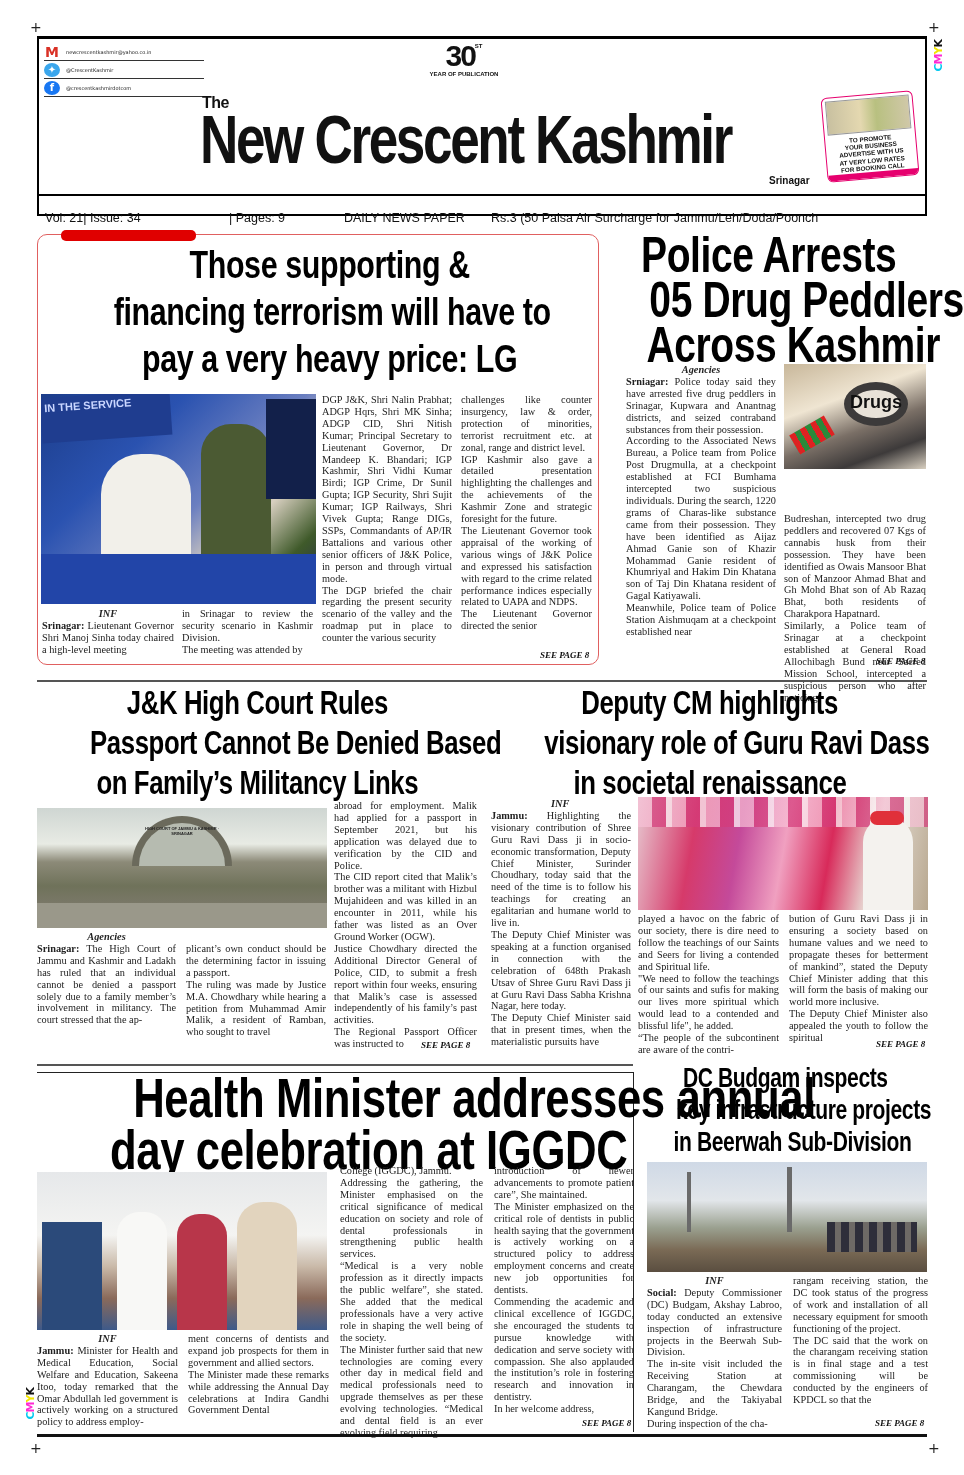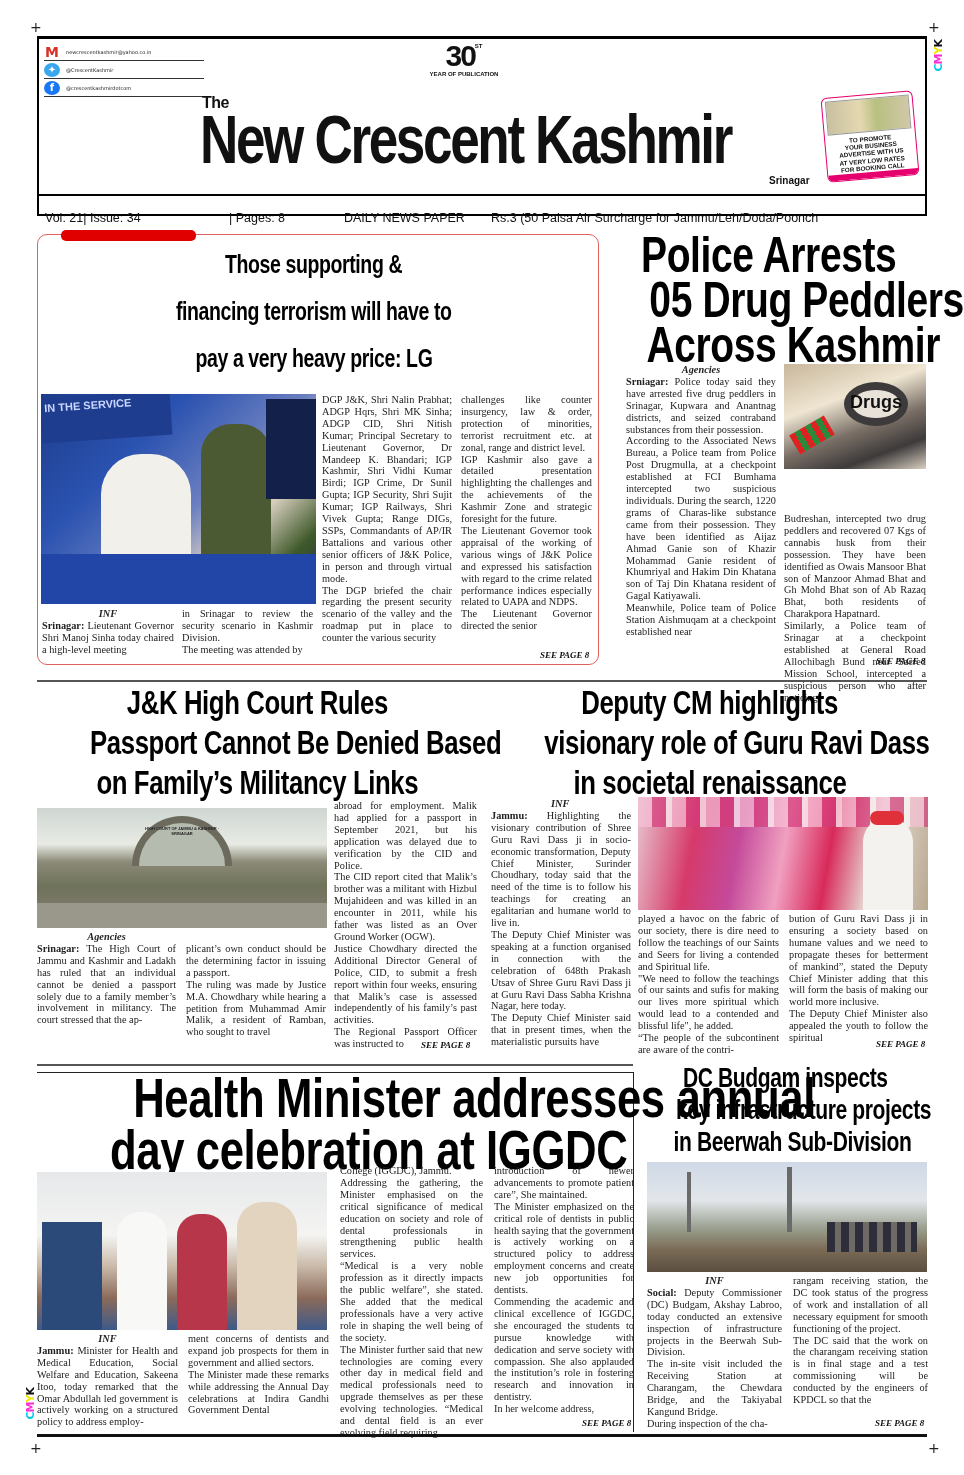--- a/index.html
+++ b/index.html
@@ -102,29 +102,29 @@
       <div>ADVERTISE WITH US</div>
       <div>AT VERY LOW RATES</div>
       <div>FOR BOOKING CALL</div>
       <div>9797925244</div>
     </div>
     <div class="ad-strip"></div>
   </div>
 
   <div class="infobar">
     <span style="left:6px;">Vol: 21| Issue: 34</span>
-    <span style="left:190px;">| Pages: 8</span>
+    <span style="left:190px;">| Pages: 9</span>
     <span style="left:305px;">DAILY  NEWS PAPER</span>
     <span style="left:452px;">Rs.3 (50 Paisa Air Surcharge for Jammu/Leh/Doda/Poonch</span>
   </div>
 </div>
 
 <div class="lg-box"></div>
 <div class="red-bar"></div>
-<div class="hl" style="left:36px;top:241px;width:556px;font-size:25px;line-height:47px;">
+<div class="hl" style="left:52px;top:241px;width:556px;font-size:39px;line-height:47px;">
   <div class="w">Those supporting &amp;</div><br>
   <div class="w">financing terrorism will have to</div><br>
   <div class="w">pay a very heavy price: LG</div>
 </div>
 <div class="photo" style="left:41px;top:394px;width:275px;height:210px;background:linear-gradient(135deg,#1c3d8a 0%,#2a52b0 30%,#6b7fc0 55%,#d8cfc0 70%,#3f5a2a 85%,#20264a 100%);">
   <div style="position:absolute;left:0;top:0;width:130px;height:45px;background:#1f3d8f;color:#c9d6ff;font:bold 11px 'Liberation Sans',sans-serif;padding:4px;transform:rotate(-4deg);">IN THE SERVICE</div>
   <div style="position:absolute;left:60px;top:60px;width:90px;height:150px;background:#f2f0ea;border-radius:40px 40px 0 0;"></div>
   <div style="position:absolute;left:160px;top:30px;width:70px;height:180px;background:#4b5a33;border-radius:30px 30px 0 0;"></div>
   <div style="position:absolute;left:225px;top:5px;width:50px;height:100px;background:#12204a;"></div>
   <div style="position:absolute;left:0;top:160px;width:275px;height:50px;background:#2245a8;"></div>

